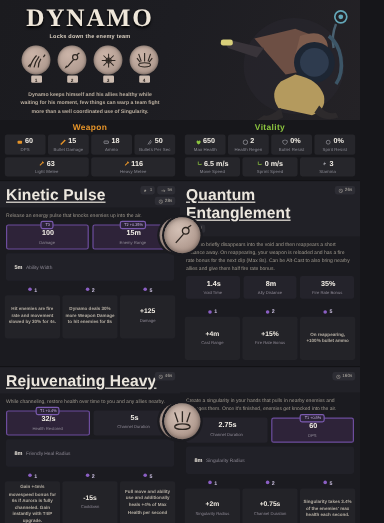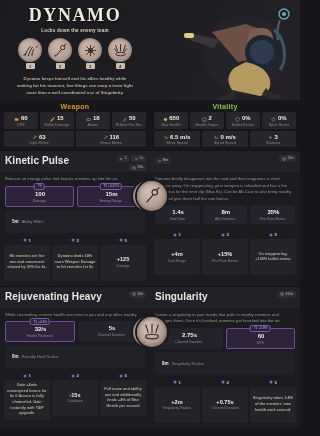--- a/index.html
+++ b/index.html
@@ -13,21 +13,21 @@
 
   
   .hero {
     position: relative; height: 100px; width: 300px;
     background: linear-gradient(110deg,#1b1b1f 0%,#1d1d22 45%,#242226 100%);
     overflow: hidden;
   }
   .hero-left { position: absolute; left: 0; top: 0; width: 150px; padding: 4px 8px 0 8px; }
   .hero-title {
     font-family: "Liberation Serif", serif;
-    font-size: 18px; font-weight: 700; letter-spacing: 1.6px;
+    font-size: 21px; font-weight: 700; letter-spacing: 1.6px;
     color: #efe7da; text-align: center; line-height: 22px;
     text-shadow: 0 1px 2px #000;
   }
   .hero-sub {
     text-align: center; font-size: 4.6px; font-weight: 700;
     color: #d9cfc0; letter-spacing: .2px; margin-top: 2px;
   }
   .ability-icons { display: flex; justify-content: center; gap: 6px; margin-top: 5px; }
   .ab-icon-wrap { position: relative; width: 24px; }
   .ab-icon {
@@ -69,21 +69,21 @@
 
   
   .abilities { display: flex; flex-wrap: wrap; width: 300px; }
   .ability {
     width: 150px; position: relative; background: #1b1b20;
     border-top: 1px solid #121215; padding-bottom: 2px;
   }
   .ab-head {
     background: #212127; padding: 4px 5px 3px; position: relative; min-height: 21px;
   }
-  .ab-name { font-size: 10px; font-weight: 700; color: #ece7de; letter-spacing: .1px; }
+  .ab-name { font-size: 13px; font-weight: 700; color: #ece7de; letter-spacing: .1px; text-decoration: underline; }
   .ab-badges { position: absolute; right: 4px; top: 4px; display: flex; gap: 2px; }
   .ab-badges-2 { position: absolute; right: 4px; top: 13px; display: flex; gap: 2px; }
   .badge {
     background: #2d2d34; border-radius: 2px; padding: 1px 2.5px;
     font-size: 3.8px; color: #b7b2a9; display: flex; align-items: center; gap: 1.5px;
     line-height: 5px;
   }
   .badge .gi { width: 4px; height: 4px; }
   .ab-extra-badges { display: flex; gap: 2px; margin-top: 2px; }
   .ab-desc {
@@ -465,20 +465,21 @@
       </div>
       <div class="ab-portrait">
         <svg viewBox="0 0 24 24" fill="none" stroke="#2e2722" stroke-width="1.2">
           <path d="M4 20c2-6 5-11 8-14M9 20c1-5 3-9 6-13M14 20c0-4 1-7 3-10M3 18l3-3"></path>
           </svg>
       </div>
     </div>
 
     <div class="ability right">
       <div class="ab-head">
+        <div class="ab-name">Quantum Entanglement</div>
         <div class="ab-extra-badges">
           <div class="badge">
             <span class="gi"><svg viewBox="0 0 8 8">
                   <path d="M1 4h6M1 4l2-2M1 4l2 2" stroke="#b7b2a9" stroke-width=".8" fill="none"></path>
                 </svg></span>
             <span>8m</span>
             </div>
         </div>
         <div class="ab-badges">
           <div class="badge">
@@ -656,21 +657,20 @@
       <div class="ab-portrait">
         <svg viewBox="0 0 24 24" fill="none" stroke="#2e2722" stroke-width="1.1">
           <path d="M4 12h16M12 4v16M6 6l12 12M18 6L6 18"></path>
             <circle cx="12" cy="12" r="3"></circle>
           </svg>
       </div>
     </div>
 
     <div class="ability right">
       <div class="ab-head">
-        <div class="ab-name">Singularity</div>
         <div class="ab-badges">
           <div class="badge">
             <span class="gi"><svg viewBox="0 0 8 8">
                   <circle cx="4" cy="4" r="3" fill="none" stroke="#b7b2a9" stroke-width=".8"></circle>
                   <path d="M4 2v2.2l1.4 1" stroke="#b7b2a9" stroke-width=".8" fill="none"></path>
                 </svg></span>
             <span>160s</span>
             </div>
         </div>
       </div>

